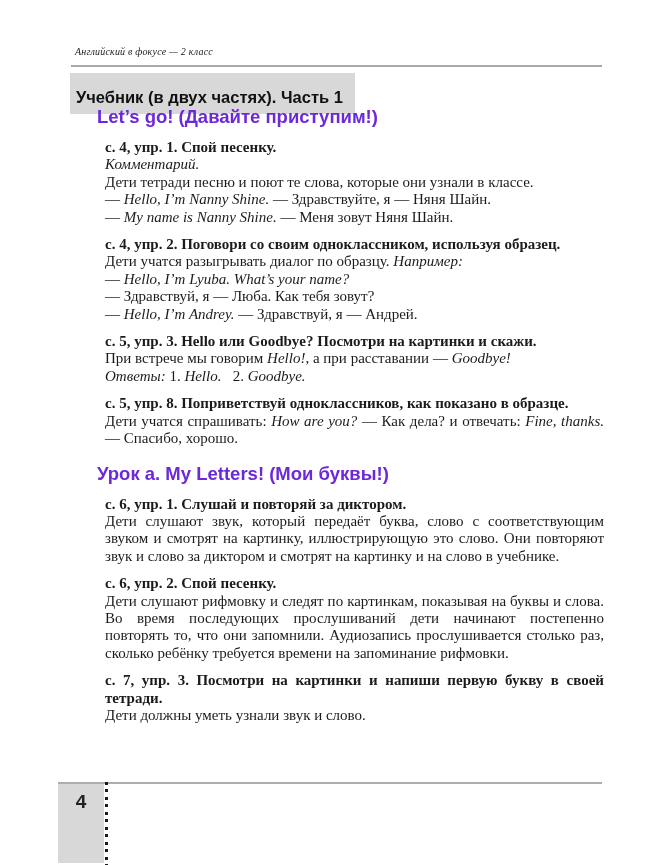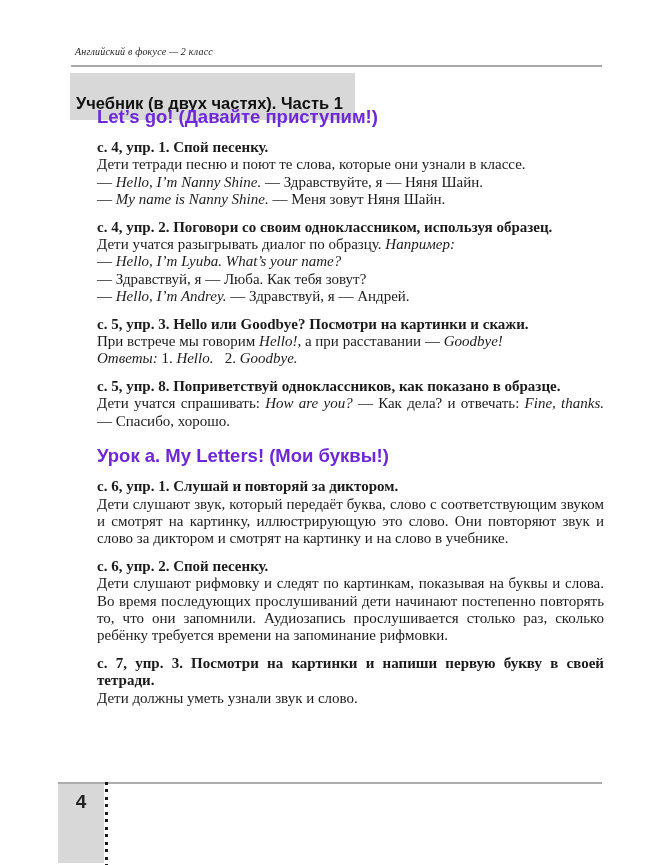--- a/index.html
+++ b/index.html
@@ -20,36 +20,36 @@
     white-space: nowrap;
   }
   .head-rule {
     position: absolute; left: 71px; top: 65px;
     width: 531px; height: 2px; background: var(--rule);
   }
   .book-title-bar {
     position: absolute; left: 70px; top: 73px; height: 33px;
     background: var(--highlight-bg);
     display: flex; align-items: center;
-    padding: 14px 12px 0 6px;
+    padding: 8px 12px 0 6px;
     font-family: "Liberation Sans", sans-serif;
     font-weight: 700; font-size: 16.5px; color: #111;
     white-space: nowrap;
   }
   #content {
     position: absolute; left: 97px; top: 106px; width: 507px;
   }
   .section-heading {
     font-family: "Liberation Sans", sans-serif;
     font-weight: 700; font-size: 18.5px; color: #6d28d9;
     margin: 0 0 11px 0;
   }
   .section-heading + .exercise { margin-top: 0; }
   .exercise + .section-heading { margin-top: 15px; }
-  .exercise { margin: 0 0 10px 0; }
+  .exercise { margin: 0 0 10px 8px; }
   .ex-title {
     font-weight: 700; font-size: 15px; line-height: 17.4px;
     text-align: justify;
   }
   .ex-line {
     font-size: 15px; line-height: 17.4px;
     text-align: justify;
   }
   .it { font-style: italic; }
   .footer-rule {
@@ -80,20 +80,21 @@
 <div class="running-head">Английский в фокусе — 2 класс</div>
 <div class="head-rule"></div>
 <div class="book-title-bar">
   <span>Учебник (в двух частях). Часть 1</span>
 </div>
 
 <div id="content">
     <div class="section-heading">Let’s go! (Давайте приступим!)</div>
     <section class="exercise">
       <div class="ex-title">с. 4, упр. 1. Спой песенку.</div>
+      <div class="ex-line"><span class="it">Комментарий.</span></div>
       <div class="ex-line"><span>Дети тетради песню и поют те слова, которые они узнали в классе.</span></div>
       <div class="ex-line"><span>— </span><span class="it">Hello, I’m Nanny Shine.</span><span> — Здравствуйте, я — Няня Шайн.</span></div>
       <div class="ex-line"><span>— </span><span class="it">My name is Nanny Shine.</span><span> — Меня зовут Няня Шайн.</span></div>
     </section>
     <section class="exercise">
       <div class="ex-title">с. 4, упр. 2. Поговори со своим одноклассником, используя образец.</div>
       <div class="ex-line"><span>Дети учатся разыгрывать диалог по образцу. </span><span class="it">Например:</span></div>
       <div class="ex-line"><span>— </span><span class="it">Hello, I’m Lyuba. What’s your name?</span></div>
       <div class="ex-line"><span>— Здравствуй, я — Люба. Как тебя зовут?</span></div>
       <div class="ex-line"><span>— </span><span class="it">Hello, I’m Andrey.</span><span> — Здравствуй, я — Андрей.</span></div>

